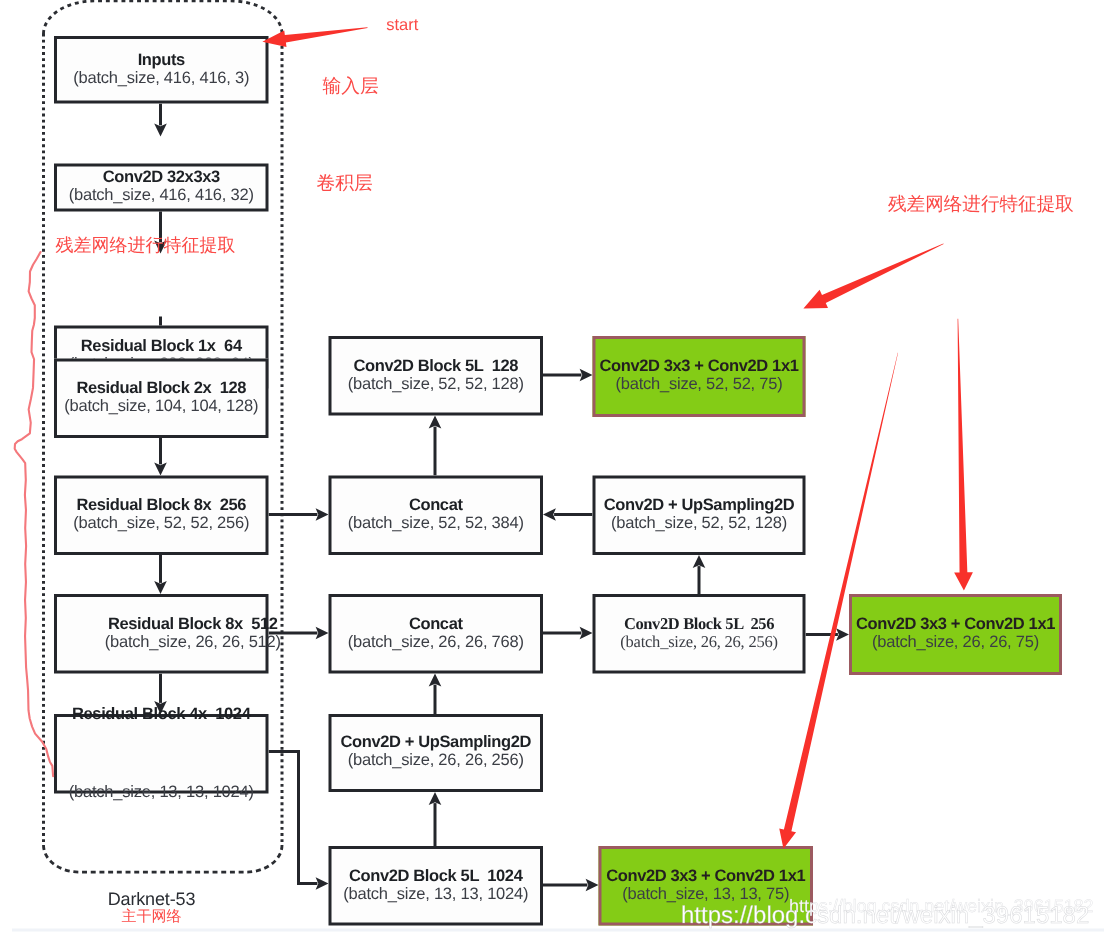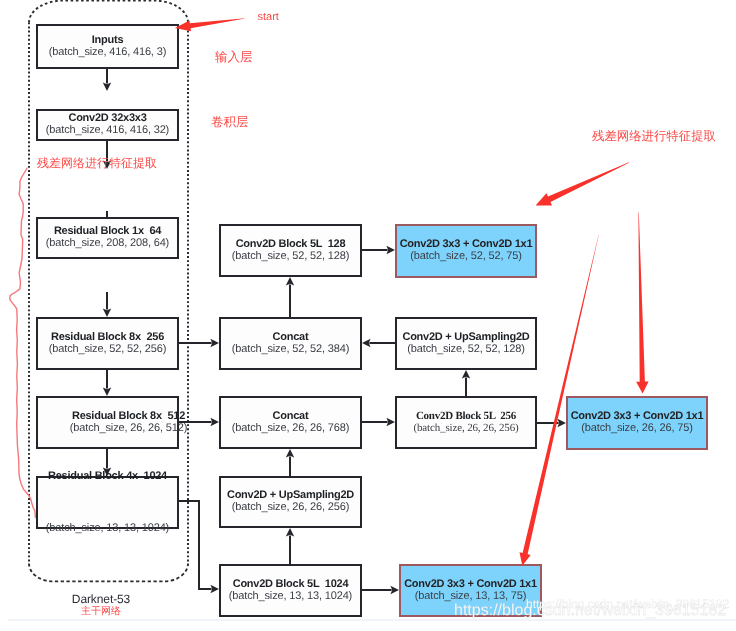--- a/index.html
+++ b/index.html
@@ -10,21 +10,21 @@
   .hrule{position:absolute;z-index:0;background:#f0f3f8;}
 
   .node{position:absolute;box-sizing:border-box;background:#fdfdfd;
         border:2px solid #24262b;
         display:flex;flex-direction:column;align-items:center;justify-content:center;
         z-index:4;padding-bottom:1.4px;}
   .node .t1{font-size:11px;font-weight:bold;letter-spacing:-0.25px;color:#1d2024;
             line-height:12.3px;white-space:pre;}
   .node .t2{font-size:11px;letter-spacing:-0.15px;color:#3b3e45;
             line-height:12.3px;white-space:pre;}
-  .node.pink{background:#7dd3fc;border:2px solid #9c5a60;}
+  .node.pink{background:#84cc16;border:2px solid #9c5a60;}
   .node.pink .t1{color:#231f20;}
   .node.pink .t2{color:#3b3e45;}
 
   svg.layer{position:absolute;left:0;top:0;width:736px;height:631px;overflow:visible;}
   #dashlayer{z-index:1;}
   #wires{z-index:2;}
   #redlayer{z-index:6;}
 
   .anno{position:absolute;color:#fb4a47;white-space:nowrap;z-index:7;
         font-family:"Liberation Sans","DejaVu Sans",sans-serif;}
@@ -101,20 +101,24 @@
     <div class="t2">(batch_size, 416, 416, 3)</div>
   </div>
   <div class="node" style="left:36px;top:109px;width:143px;height:32px;">
     <div class="t1">Conv2D 32x3x3</div>
     <div class="t2">(batch_size, 416, 416, 32)</div>
   </div>
   <div class="node" style="left:36px;top:169px;width:143px;height:42px;margin-top:48px;">
     <div class="t1">Residual Block 1x  64</div>
     <div class="t2">(batch_size, 208, 208, 64)</div>
   </div>
+  <div class="node" style="left:36px;top:239px;width:143px;height:53px;">
+    <div class="t1">Residual Block 2x  128</div>
+    <div class="t2">(batch_size, 104, 104, 128)</div>
+  </div>
   <div class="node" style="left:36px;top:317px;width:143px;height:53px;">
     <div class="t1">Residual Block 8x  256</div>
     <div class="t2">(batch_size, 52, 52, 256)</div>
   </div>
   <div class="node" style="left:36px;top:396px;width:143px;height:53px;padding-left:42px;">
     <div class="t1">Residual Block 8x  512</div>
     <div class="t2">(batch_size, 26, 26, 512)</div>
   </div>
   <div class="node" style="left:36px;top:476px;width:143px;height:53px;gap:40px;">
     <div class="t1">Residual Block 4x  1024</div>

